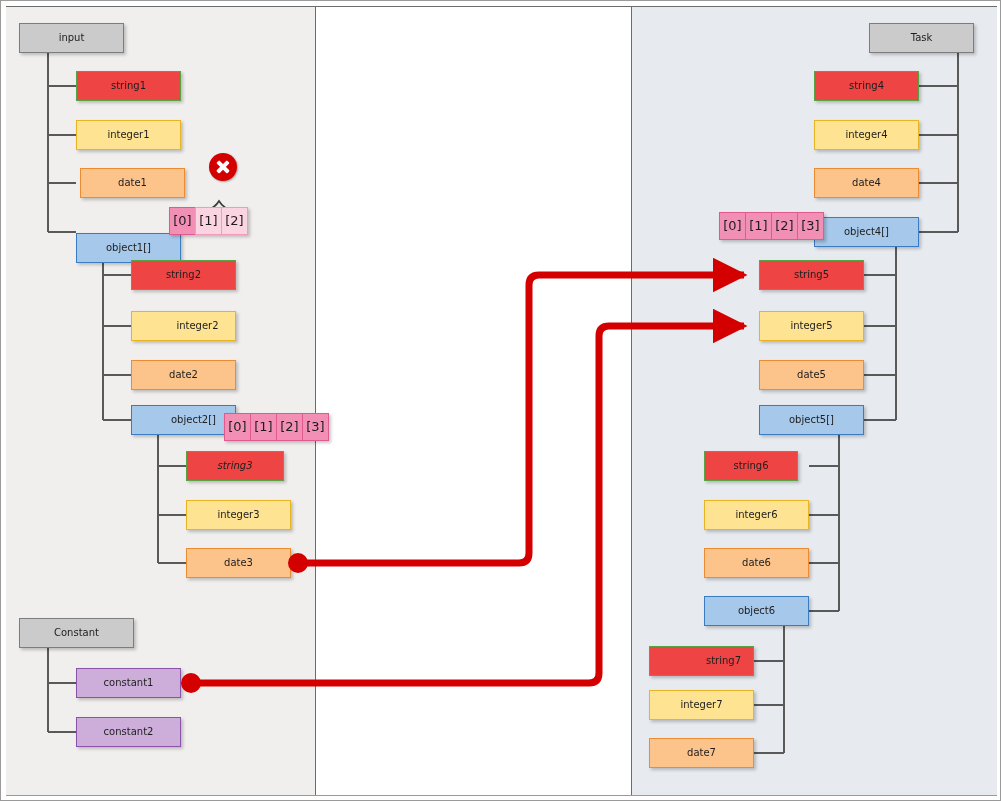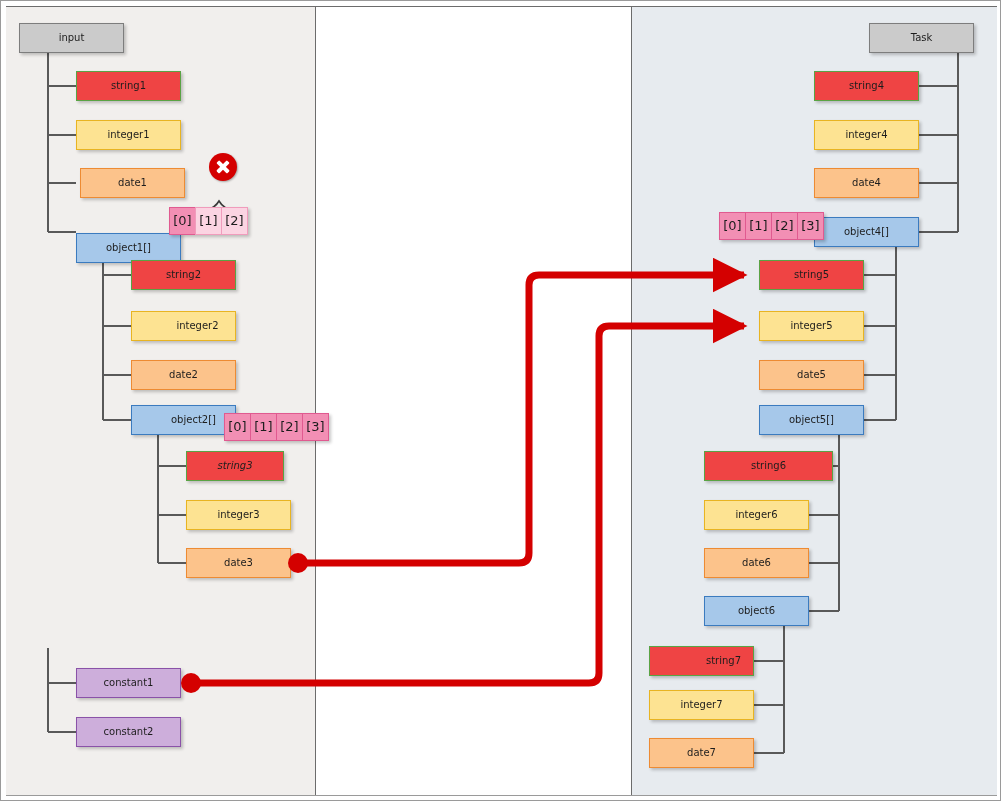--- a/index.html
+++ b/index.html
@@ -175,34 +175,35 @@
   </div>
   <div class="idxgroup" style="left:223px;top:412px;">
     <div class="idx">[0]</div>
     <div class="idx">[1]</div>
     <div class="idx">[2]</div>
     <div class="idx">[3]</div>
   </div>
 
   <div class="errbadge" style="left:208px;top:152px;"></div>
 
+  <div class="node root" style="left:18px;top:617px;width:115px;">Constant</div>
   <div class="node constant" style="left:75px;top:667px;width:105px;">constant1</div>
   <div class="node constant" style="left:75px;top:716px;width:105px;">constant2</div>
 
   <div class="node root" style="left:868px;top:22px;width:105px;">Task</div>
 
   <div class="node string" style="left:813px;top:70px;width:105px;">string4</div>
   <div class="node integer" style="left:813px;top:119px;width:105px;">integer4</div>
   <div class="node date" style="left:813px;top:167px;width:105px;">date4</div>
   <div class="node object" style="left:813px;top:216px;width:105px;">object4[]</div>
   <div class="node string" style="left:758px;top:259px;width:105px;">string5</div>
   <div class="node integer" style="left:758px;top:310px;width:105px;">integer5</div>
   <div class="node date" style="left:758px;top:359px;width:105px;">date5</div>
   <div class="node object" style="left:758px;top:404px;width:105px;">object5[]</div>
-  <div class="node string" style="left:703px;top:450px;width:129px;">string6</div>
+  <div class="node string" style="left:703px;top:450px;width:94px;">string6</div>
   <div class="node integer" style="left:703px;top:499px;width:105px;">integer6</div>
   <div class="node date" style="left:703px;top:547px;width:105px;">date6</div>
   <div class="node object" style="left:703px;top:595px;width:105px;">object6</div>
   <div class="node string" style="left:648px;top:645px;width:105px;padding-left:44px;">string7</div>
   <div class="node integer" style="left:648px;top:689px;width:105px;">integer7</div>
   <div class="node date" style="left:648px;top:737px;width:105px;">date7</div>
 
   <div class="idxgroup" style="left:718px;top:211px;">
     <div class="idx">[0]</div>
     <div class="idx">[1]</div>

